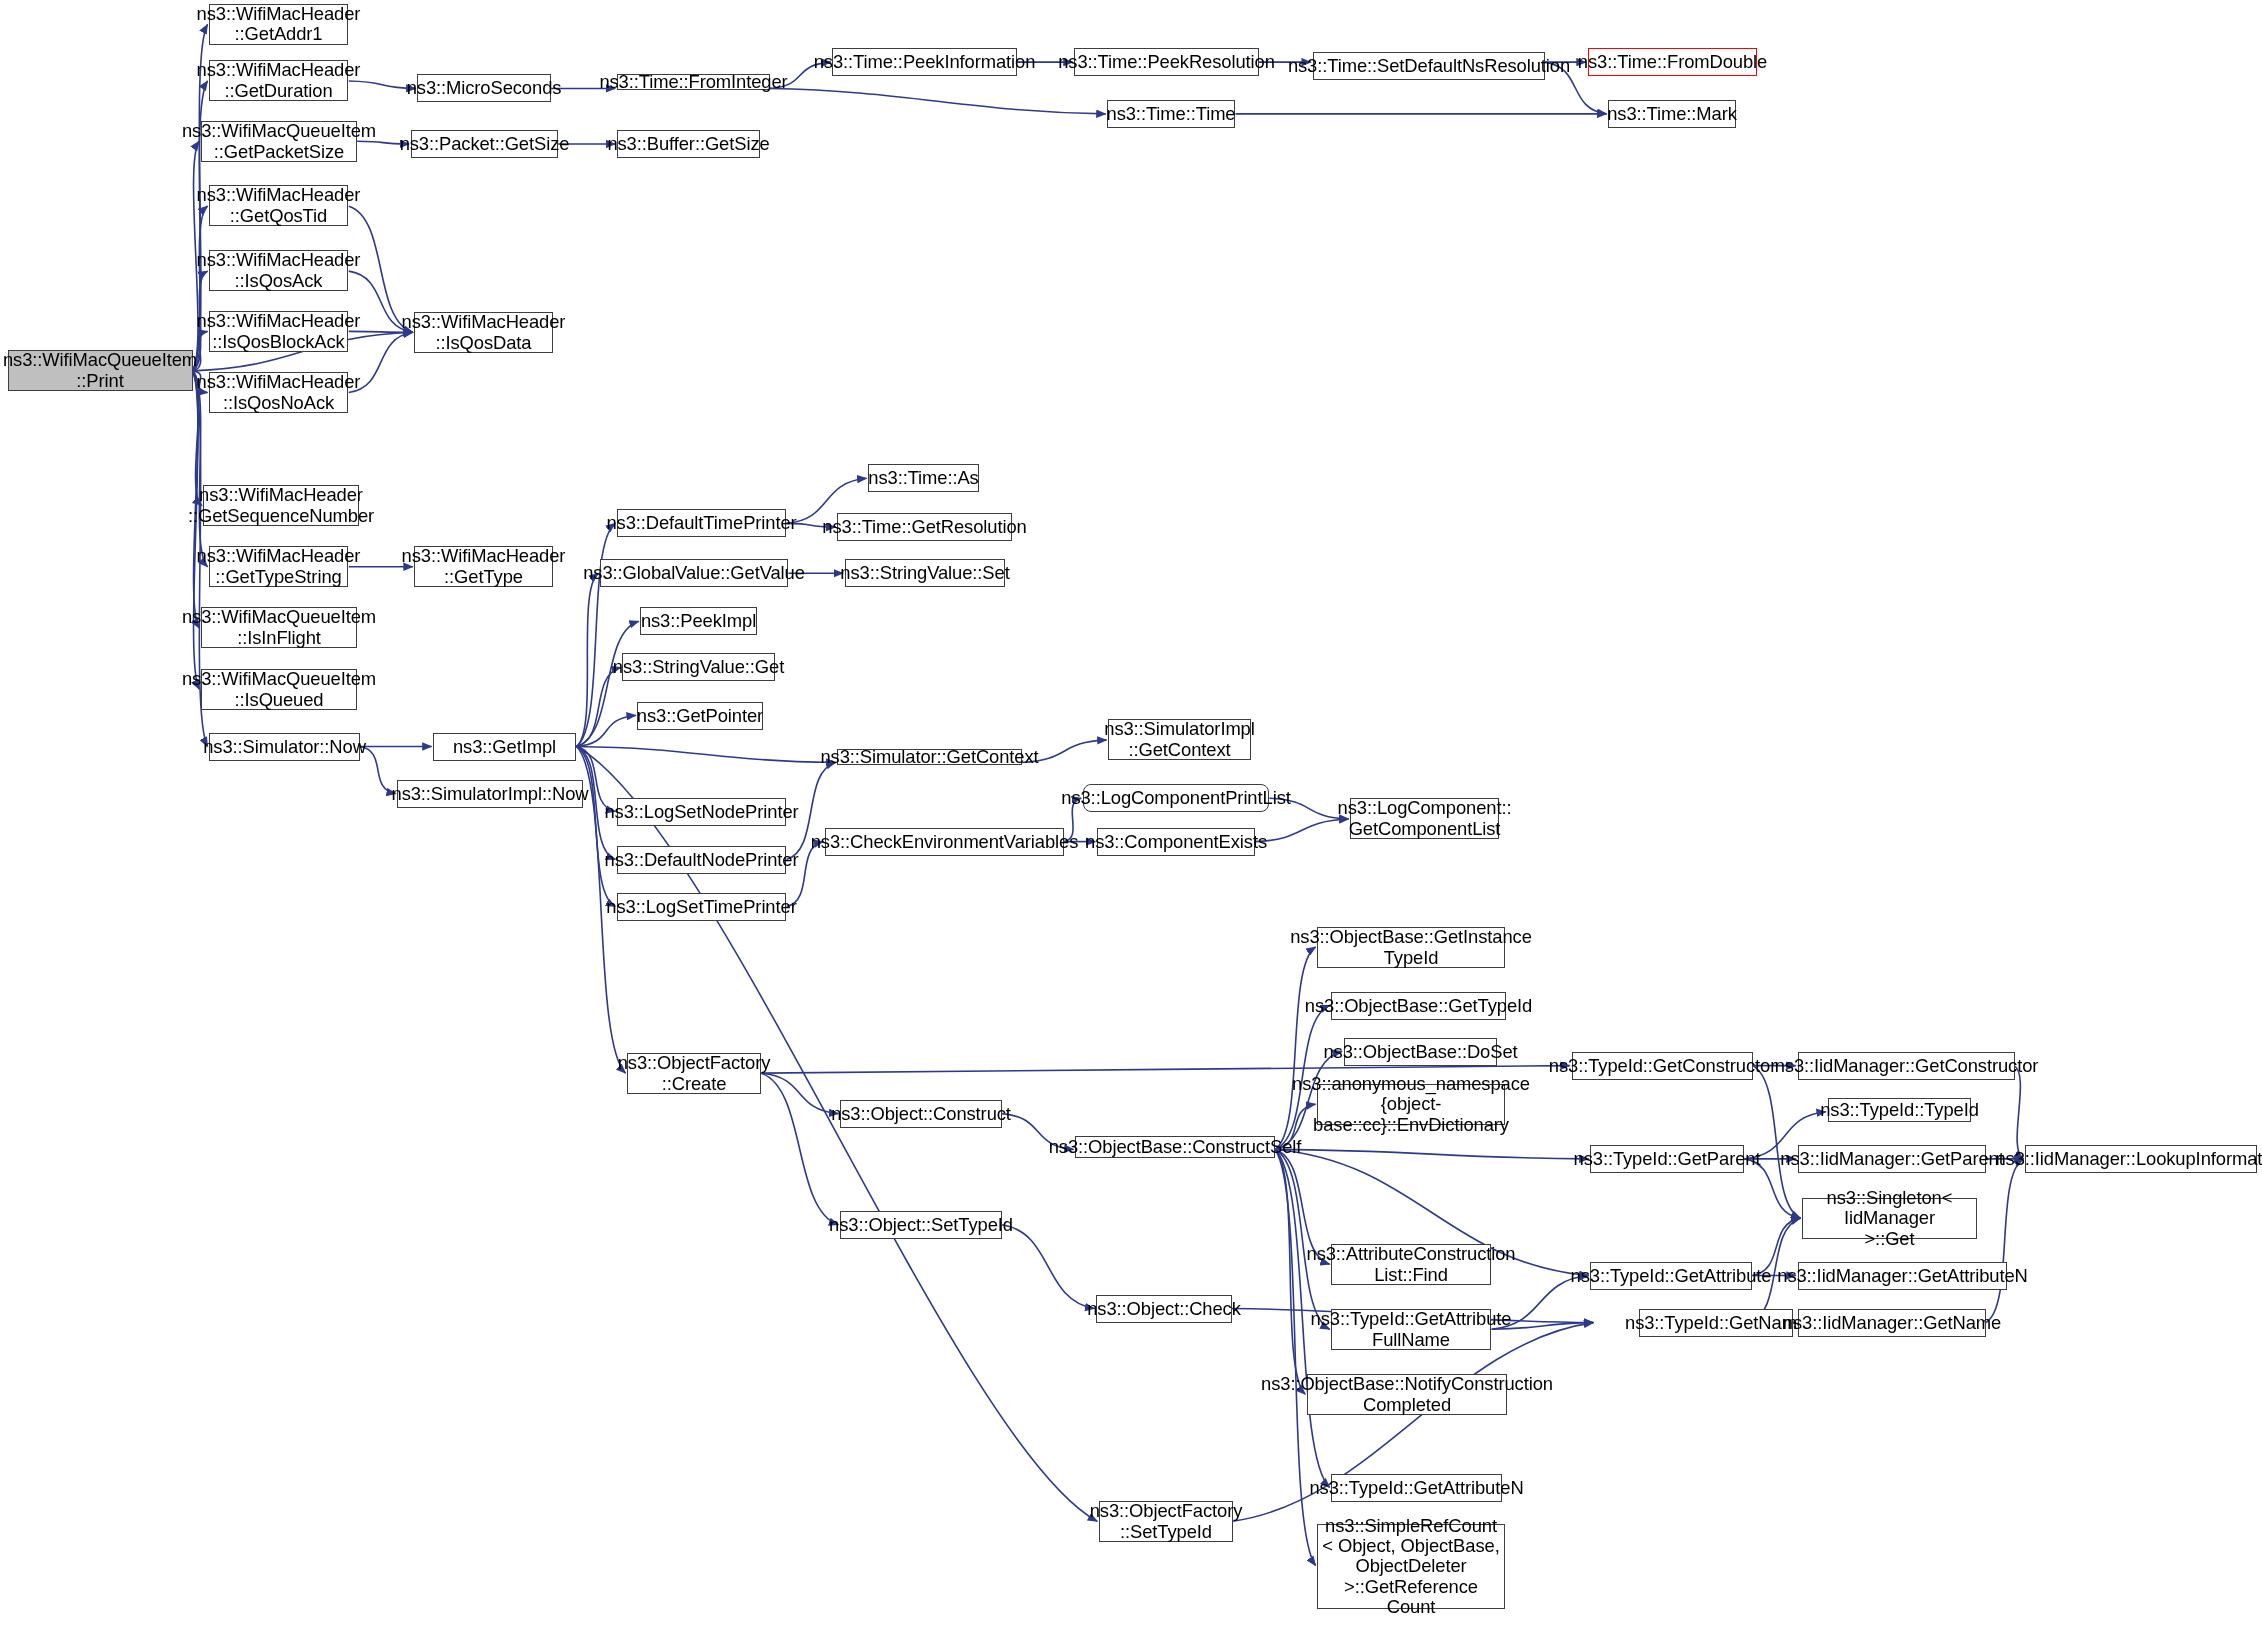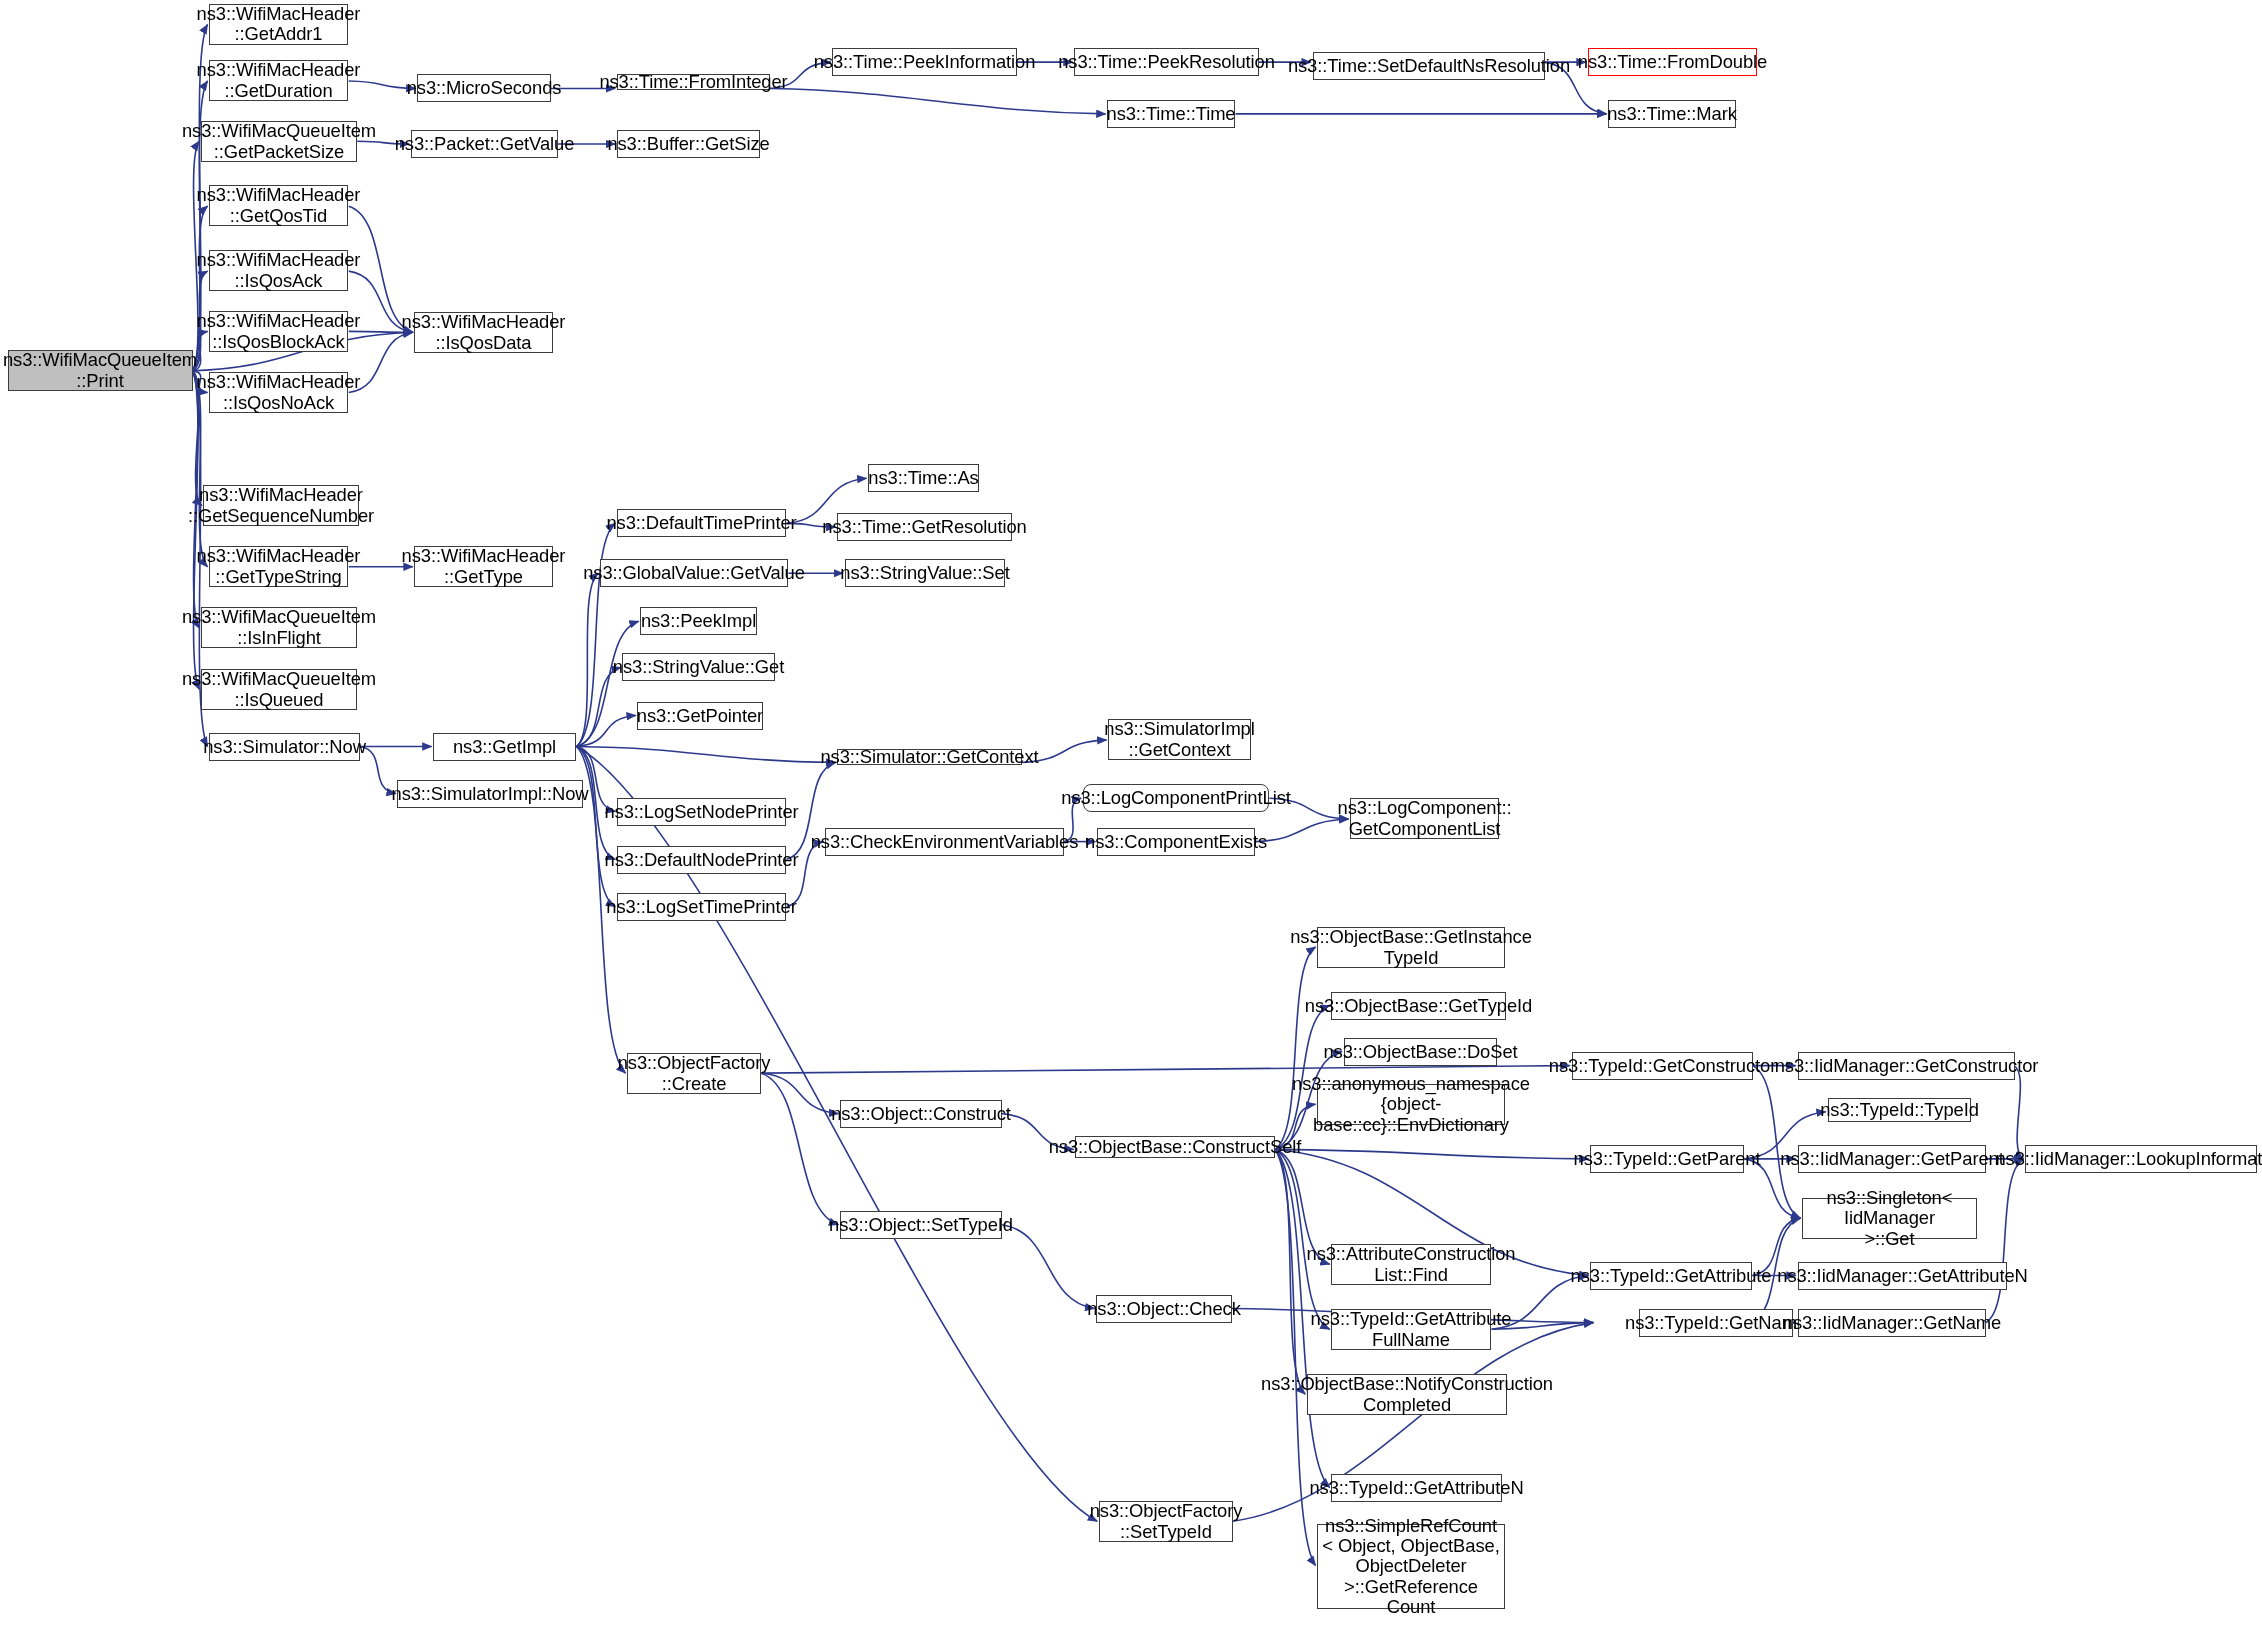--- a/index.html
+++ b/index.html
@@ -177,21 +177,21 @@
       <div class="node" style="left: 397px; top: 780px; width: 186px; height: 28px;">ns3::SimulatorImpl::Now</div>
       <div class="node" style="left: 433px; top: 733px; width: 143px; height: 28px;">ns3::GetImpl</div>
       <div class="node" style="left: 417px; top: 74px; width: 134px; height: 28px;">ns3::MicroSeconds</div>
       <div class="node" style="left: 617px; top: 74px; width: 153px; height: 16px;">ns3::Time::FromInteger</div>
       <div class="node" style="left: 832px; top: 48px; width: 185px; height: 28px;">ns3::Time::PeekInformation</div>
       <div class="node" style="left: 1107px; top: 100px; width: 128px; height: 28px;">ns3::Time::Time</div>
       <div class="node" style="left: 1074px; top: 48px; width: 185px; height: 28px;">ns3::Time::PeekResolution</div>
       <div class="node" style="left: 1313px; top: 52px; width: 232px; height: 28px;">ns3::Time::SetDefaultNsResolution</div>
       <div class="node highlight" style="left: 1588px; top: 48px; width: 169px; height: 28px;">ns3::Time::FromDouble</div>
       <div class="node" style="left: 1608px; top: 100px; width: 128px; height: 28px;">ns3::Time::Mark</div>
-      <div class="node" style="left: 411px; top: 130px; width: 147px; height: 28px;">ns3::Packet::GetValue</div>
+      <div class="node" style="left: 411px; top: 130px; width: 147px; height: 28px;">ns3::Packet::GetSize</div>
       <div class="node" style="left: 617px; top: 130px; width: 143px; height: 28px;">ns3::Buffer::GetSize</div>
       <div class="node" style="left: 617px; top: 509px; width: 169px; height: 28px;">ns3::DefaultTimePrinter</div>
       <div class="node" style="left: 868px; top: 464px; width: 111px; height: 28px;">ns3::Time::As</div>
       <div class="node" style="left: 837px; top: 513px; width: 175px; height: 28px;">ns3::Time::GetResolution</div>
       <div class="node" style="left: 600px; top: 559px; width: 188px; height: 28px;">ns3::GlobalValue::GetValue</div>
       <div class="node" style="left: 845px; top: 559px; width: 160px; height: 28px;">ns3::StringValue::Set</div>
       <div class="node" style="left: 640px; top: 607px; width: 117px; height: 28px;">ns3::PeekImpl</div>
       <div class="node" style="left: 622px; top: 653px; width: 153px; height: 28px;">ns3::StringValue::Get</div>
       <div class="node" style="left: 637px; top: 702px; width: 126px; height: 28px;">ns3::GetPointer</div>
       <div class="node" style="left: 617px; top: 798px; width: 169px; height: 28px;">ns3::LogSetNodePrinter</div>

